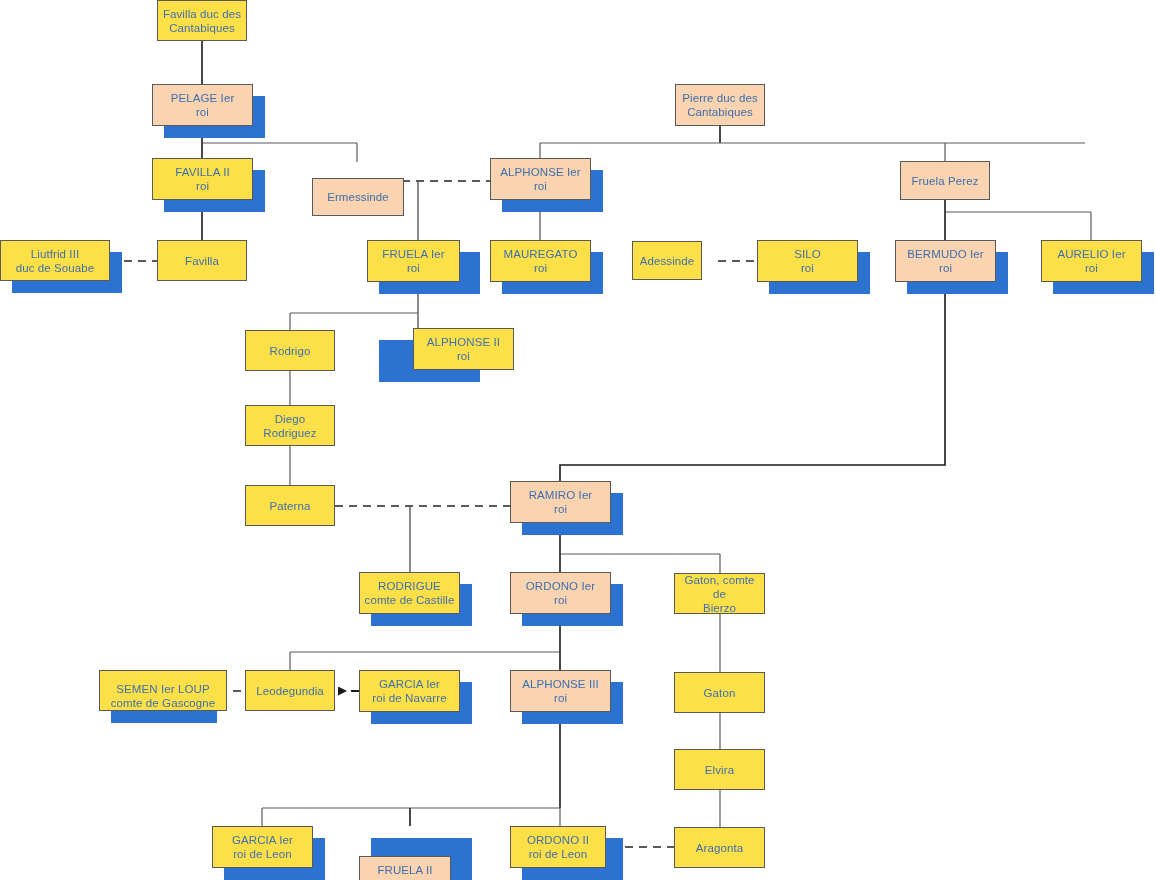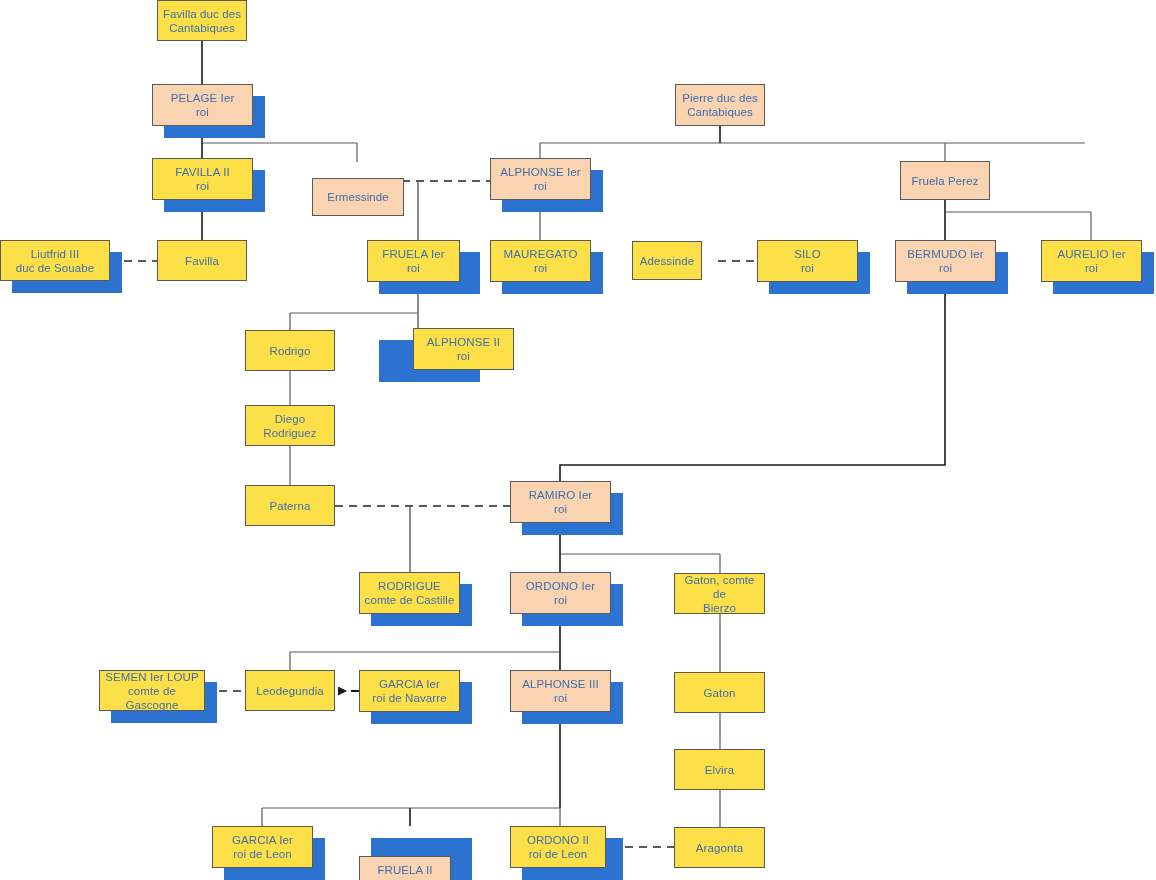--- a/index.html
+++ b/index.html
@@ -234,21 +234,21 @@
 comte de Castille</span>
       </div>
       <div class="node peach" style="left: 510px; top: 572px; width: 101px; height: 42px;">
         <span class="lbl">ORDONO Ier
 roi</span>
       </div>
       <div class="node blue" style="left: 674px; top: 573px; width: 91px; height: 41px;">
         <span class="lbl">Gaton, comte de
 Bierzo</span>
       </div>
-      <div class="node blue" style="left: 99px; top: 670px; width: 106px; height: 41px;">
+      <div class="node blue" style="left: 99px; top: 670px; width: 128px; height: 41px; align-items: flex-end;">
         <span class="lbl">SEMEN Ier LOUP
 comte de Gascogne</span>
       </div>
       <div class="node blue" style="left: 245px; top: 670px; width: 90px; height: 41px;">
         <span class="lbl">Leodegundia</span>
       </div>
       <div class="node blue" style="left: 359px; top: 670px; width: 101px; height: 42px;">
         <span class="lbl">GARCIA Ier
 roi de Navarre</span>
       </div>

